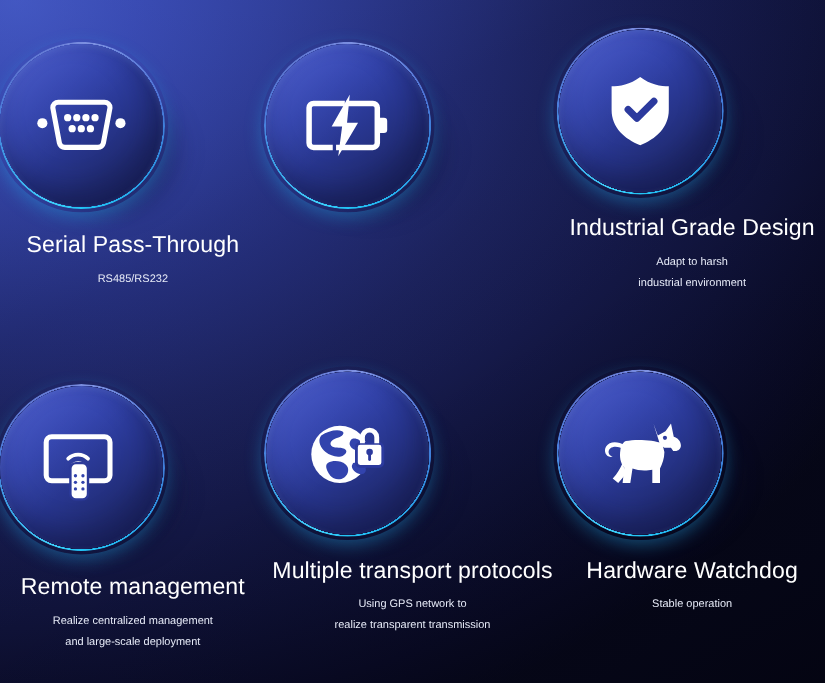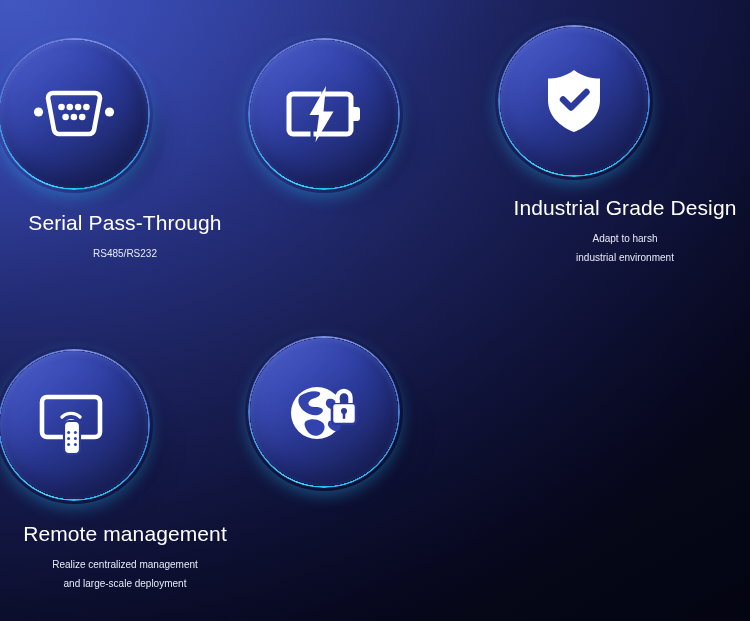--- a/index.html
+++ b/index.html
@@ -251,16 +251,46 @@
 
           <path d="M49.5 24 V18.5 a6.5 6.5 0 0 1 13 0 V24" fill="none" stroke="#ffffff" stroke-width="4.4"></path>
 
           <circle cx="56" cy="32" r="3" fill="#2c3a9e"></circle>
           <rect x="54.7" y="33" width="2.6" height="7" rx="1.3" fill="#2c3a9e"></rect>
         </svg>
       </div>
       <div class="ring"></div>
       <div class="ring-glow"></div>
     </div>
-  </div>
-
+    <div class="texts">
+      <div class="title">Multiple transport protocols</div>
+      <div class="subtitle">Using GPS network to
+realize transparent transmission</div>
+    </div>
+  </div>
+
+  <div class="card row2">
+    <div class="circle-wrap">
+      <div class="circle-shadow"></div>
+      <div class="circle">
+        <svg class="icon-svg" width="80" height="62" viewBox="0 0 80 62">
+
+          <path d="M52 4 L56 15 L63 11 L68 4 L70.5 16 C74 17 77 20 77 24 C77 27 74.5 29 72 29 L70 29 L68 26 L62 26 L58 23 Z" fill="#ffffff"></path>
+
+          <path d="M27 20 C36 18 52 19 60 22 L62 30 C62 36 60 41 58 45 L58 58 H51 V46 C46 47 38 47 33 45 L31 58 H24 L25.5 44 C22 40 21 34 22 28 C22.5 25 24 21 27 20 Z" fill="#ffffff"></path>
+
+          <path d="M24 40 C22 45 19 50 15 54 L20 58 L27 50 Z" fill="#ffffff"></path>
+
+          <path d="M26 24 C20 20 12 20 9 25 C6 30 10 36 15 34 C11 33 10 29 13 26.5 C16 24 22 25 25 28 Z" fill="#ffffff"></path>
+
+          <circle cx="62.5" cy="17" r="1.9" fill="#2c3a9e"></circle>
+        </svg>
+      </div>
+      <div class="ring"></div>
+      <div class="ring-glow"></div>
+    </div>
+    <div class="texts">
+      <div class="title">Hardware Watchdog</div>
+      <div class="subtitle">Stable operation</div>
+    </div>
+  </div>
 
 </div>
 
 </body></html>

